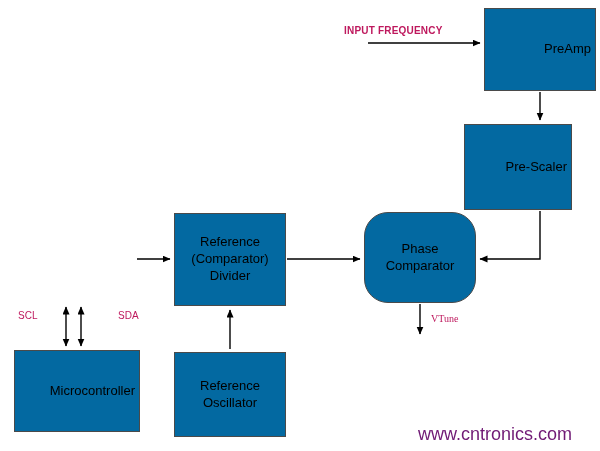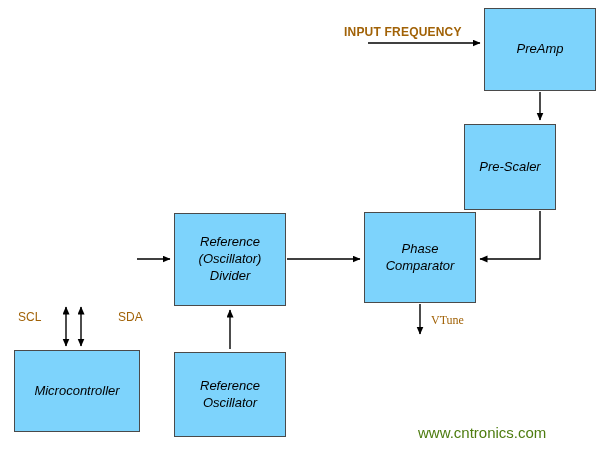--- a/index.html
+++ b/index.html
@@ -10,58 +10,57 @@
   }
   .canvas {
     position: relative;
     width: 600px;
     height: 451px;
     background: #ffffff;
     overflow: hidden;
   }
   .block {
     position: absolute;
-    background: #7dd3fc;
+    background: #0369a1;
     border: 1px solid #4a4a4a;
     display: flex;
     align-items: center;
-    justify-content: center;
+    justify-content: flex-end;
     text-align: center;
     font-size: 13px;
     color: #000000;
     line-height: 1.3;
     padding: 4px;
     box-sizing: border-box;
-    font-style: italic;
   }
   #block-preamp        { left: 484px; top: 8px;   width: 112px; height: 83px; }
-  #block-prescaler     { left: 464px; top: 124px; width: 92px; height: 86px; }
+  #block-prescaler     { left: 464px; top: 124px; width: 108px; height: 86px; }
   #block-bus-receiver  { left: 20px;  top: 215px; width: 116px; height: 88px; }
   #block-ref-divider   { left: 174px; top: 213px; width: 112px; height: 93px; }
-  #block-phase-comp    { left: 364px; top: 212px; width: 112px; height: 91px; }
+  #block-phase-comp    { left: 364px; top: 212px; width: 112px; height: 91px; border-radius: 24px; }
   #block-micro         { left: 14px;  top: 350px; width: 126px; height: 82px; }
   #block-ref-osc       { left: 174px; top: 352px; width: 112px; height: 85px; }
 
   .free-label {
     position: absolute;
-    font-size: 12px;
-    color: #a16207;
+    font-size: 10px;
+    color: #be185d;
     white-space: nowrap;
   }
   #label-input-frequency { left: 344px; top: 25px; font-weight: bold; letter-spacing: 0.2px; }
   #label-scl   { left: 18px;  top: 310px; }
   #label-sda   { left: 94px;  top: 310px; margin-left: 24px; }
   #label-vtune { left: 431px; top: 313px; font-family: Liberation Serif, serif; }
 
   #watermark {
     position: absolute;
     left: 418px;
     top: 424px;
-    font-size: 15px;
-    color: #4d7c0f;
+    font-size: 18px;
+    color: #701a75;
     white-space: nowrap;
   }
 
   svg.wires {
     position: absolute;
     left: 0;
     top: 0;
     width: 600px;
     height: 451px;
     pointer-events: none;
@@ -106,21 +105,21 @@
   <div class="block" id="block-preamp">
     <span>PreAmp</span>
   </div>
 
   <div class="block" id="block-prescaler">
     <span>Pre-Scaler</span>
   </div>
 
 
   <div class="block" id="block-ref-divider">
-    <span>Reference (Oscillator) Divider</span>
+    <span>Reference (Comparator) Divider</span>
   </div>
 
   <div class="block" id="block-phase-comp">
     <span>Phase Comparator</span>
   </div>
 
   <div class="block" id="block-ref-osc">
     <span>Reference Oscillator</span>
   </div>
 

